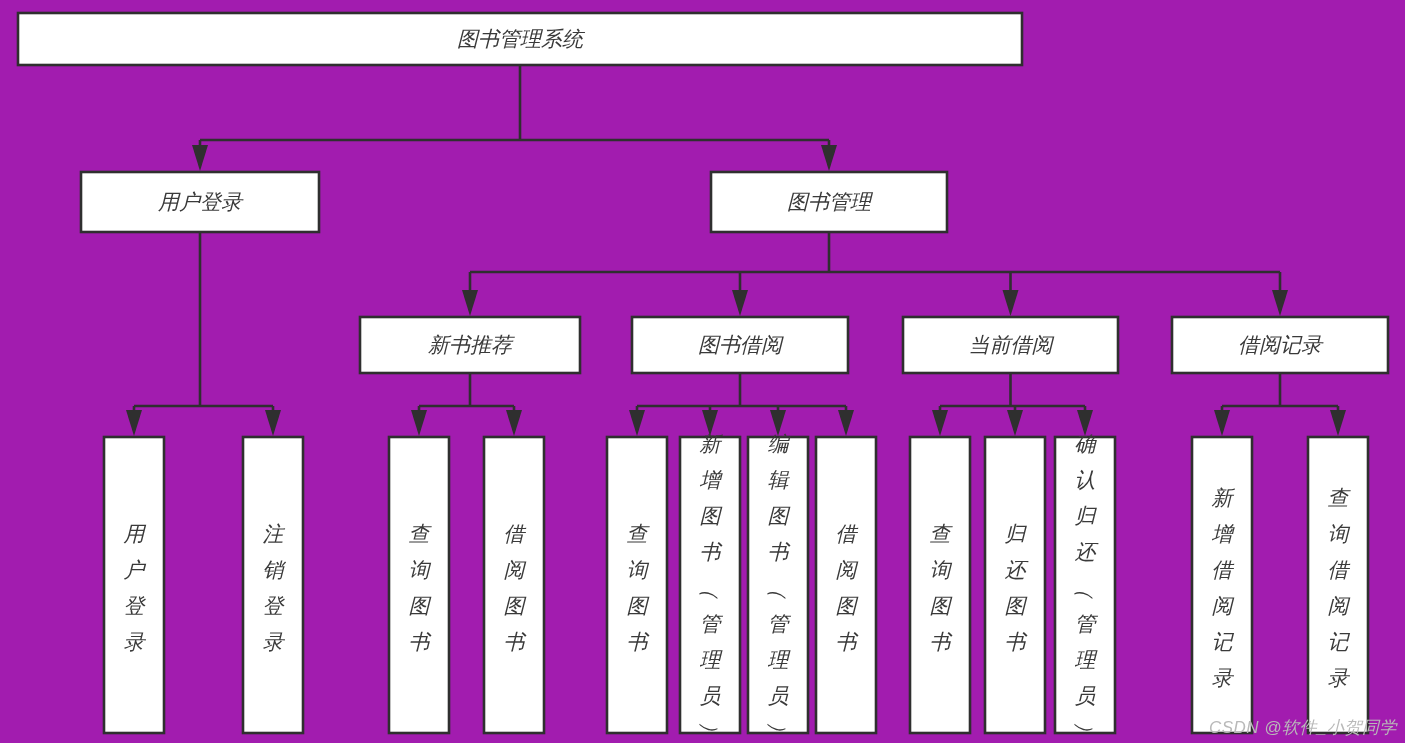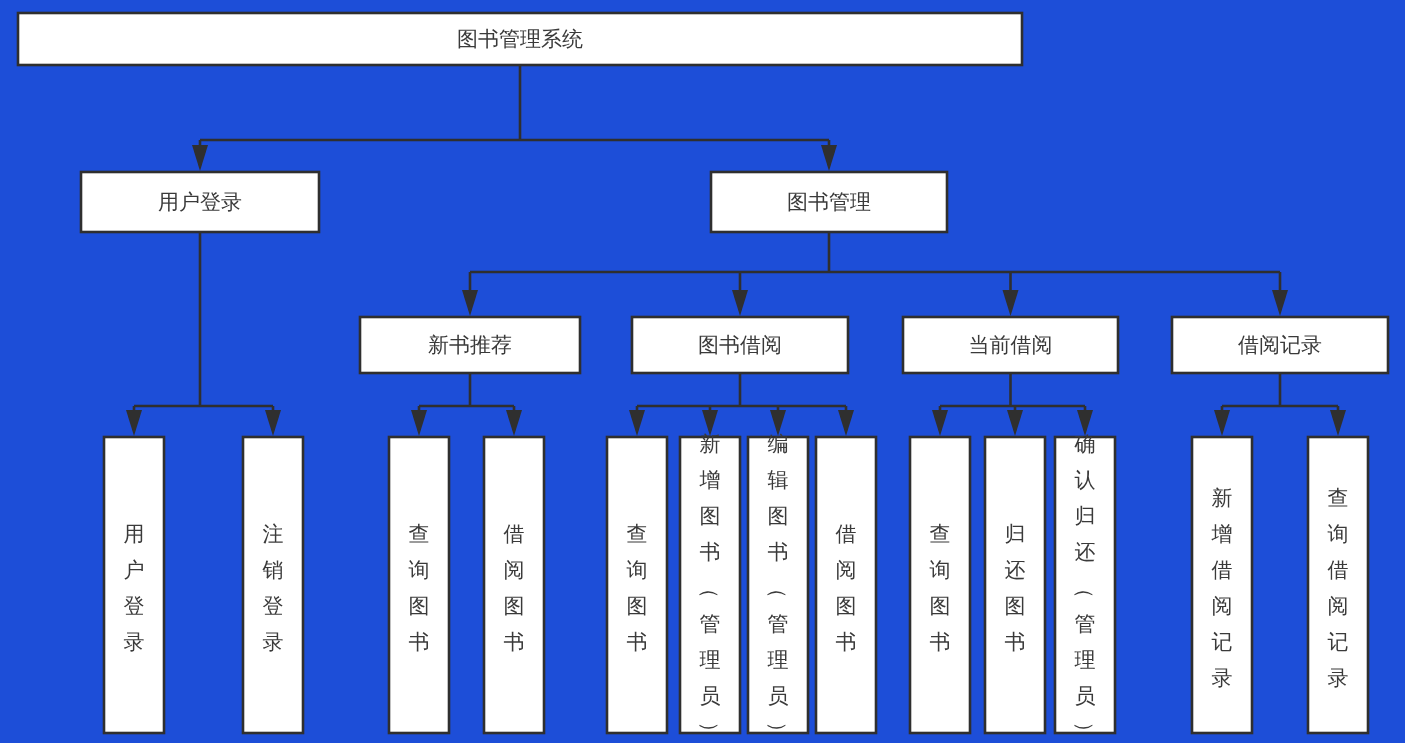--- a/index.html
+++ b/index.html
@@ -11,21 +11,22 @@
   body {
     width: 1405px;
     height: 747px;
     overflow: hidden;
     font-family: "Liberation Sans", "DejaVu Sans", sans-serif;
   }
   #diagram-root {
     position: relative;
     width: 1405px;
     height: 743px;
-    background: #1d4ed8;
+    background: #a21caf;
+    font-style: italic;
   }
   svg.diagram-canvas {
     position: absolute;
     top: 0;
     left: 0;
     width: 1405px;
     height: 747px;
     display: block;
   }
   .node-rect {
@@ -266,13 +267,14 @@
           <text class="node-label-v vchar" x="1338" y="505.08">查</text>
           <text class="node-label-v vchar" x="1338" y="541.0799999999999">询</text>
           <text class="node-label-v vchar" x="1338" y="577.0799999999999">借</text>
           <text class="node-label-v vchar" x="1338" y="613.0799999999999">阅</text>
           <text class="node-label-v vchar" x="1338" y="649.0799999999999">记</text>
           <text class="node-label-v vchar" x="1338" y="685.0799999999999">录</text>
         </g>
       </g>
   </svg>
 
+  <div class="watermark">CSDN @软件_小贺同学</div>
 </div>
 
 </body></html>

